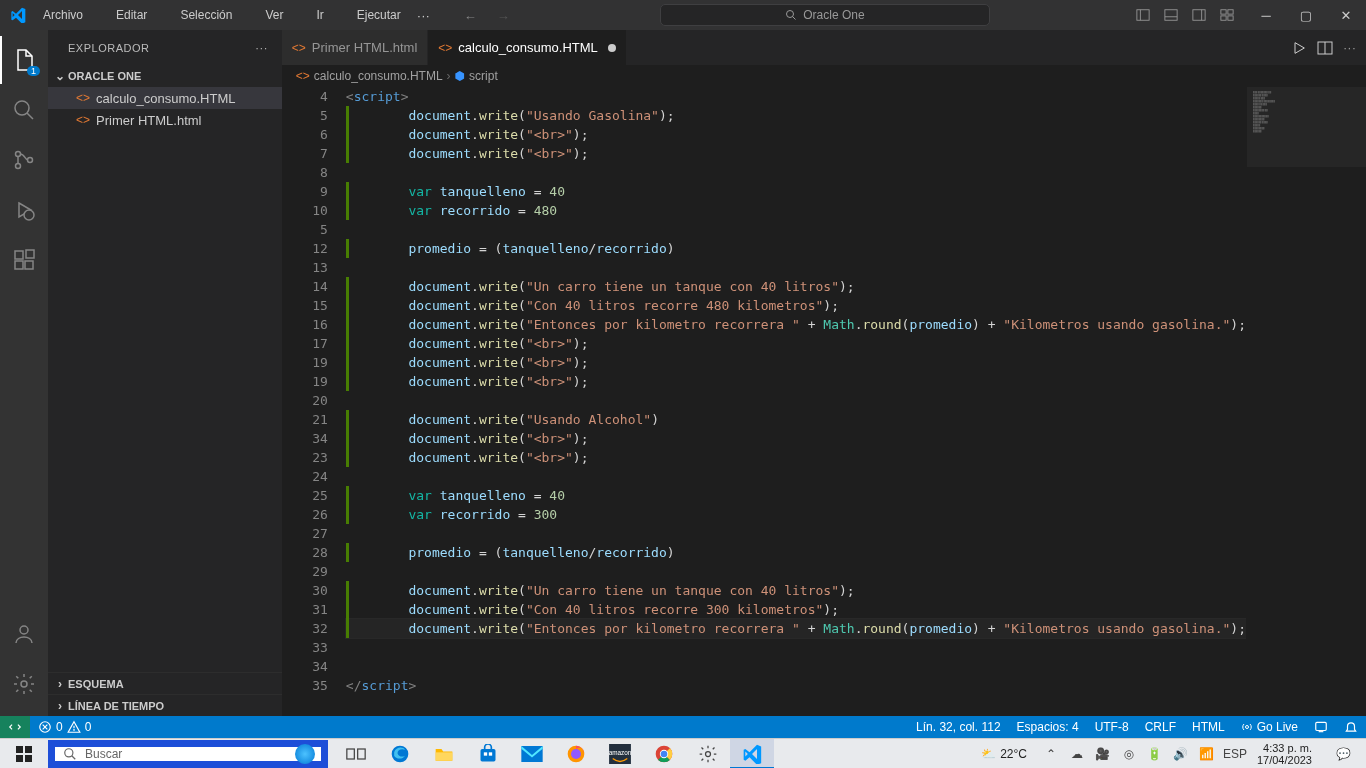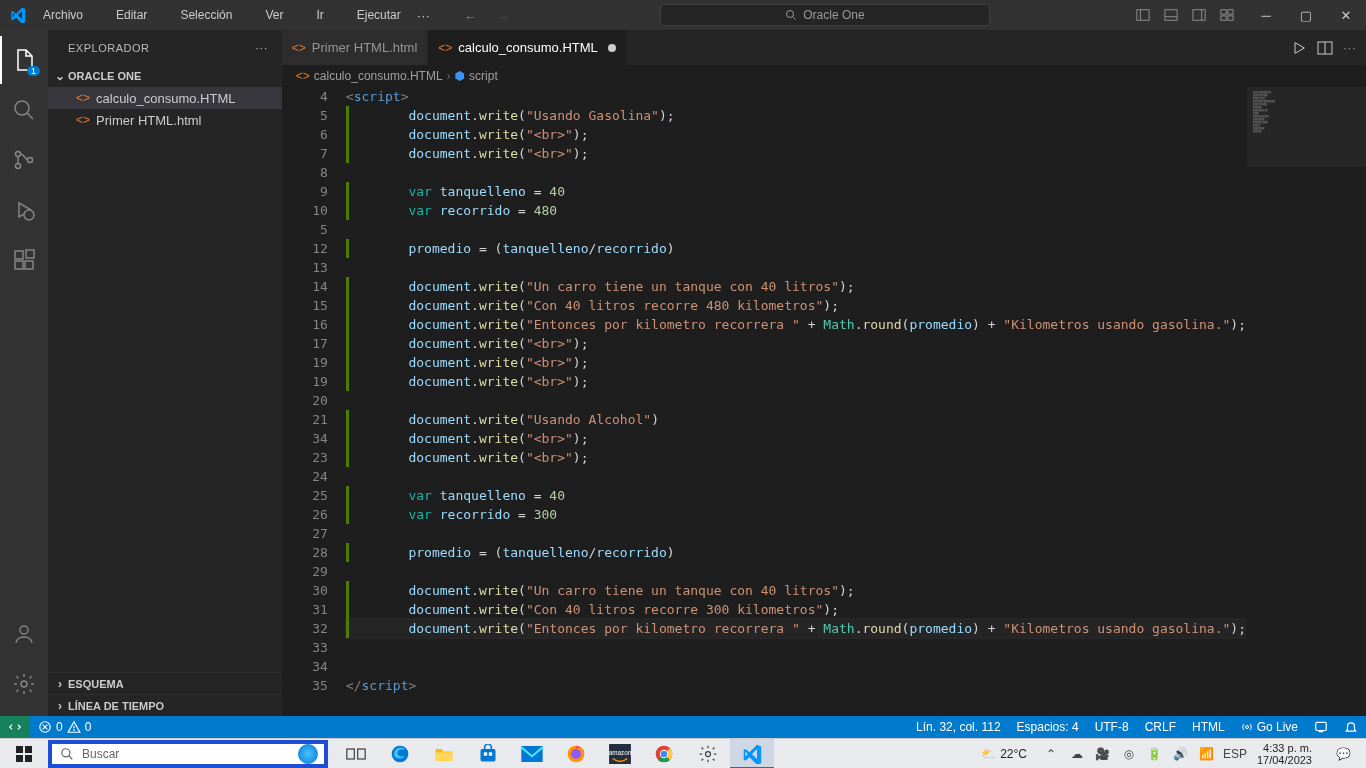--- a/index.html
+++ b/index.html
@@ -80,21 +80,21 @@
 
   
   .statusbar { height: 22px; background: #007acc; display: flex; align-items: center; color: #fff; font-size: 12px; }
   .statusbar .sb-item { padding: 0 8px; cursor: pointer; display: flex; align-items: center; gap: 4px; height: 22px; }
   .statusbar .remote { background: #16825d; height: 22px; display: flex; align-items: center; padding: 0 8px; }
   .statusbar .spacer { flex: 1; }
 
   
   .taskbar { height: 30px; background: #e8eaed; display: flex; align-items: center; font-size: 12px; color: #222; border-top: 1px solid #ccc; }
   .taskbar .start { width: 48px; height: 30px; display: flex; align-items: center; justify-content: center; cursor: pointer; }
-  .taskbar .search-box { width: 280px; height: 28px; background: #fff; border: 4px solid #1d4ed8; display: flex; align-items: center; padding-left: 8px; gap: 8px; color: #666; position: relative; text-align: right; }
+  .taskbar .search-box { width: 280px; height: 28px; background: #fff; border: 7px solid #1d4ed8; display: flex; align-items: center; padding-left: 8px; gap: 8px; color: #666; position: relative; text-align: right; }
   .taskbar .search-box .cortana { position: absolute; right: 6px; width: 20px; height: 20px; background: radial-gradient(circle, #4cc2ff, #0078d4); border-radius: 50%; }
   .taskbar .tb-icons { display: flex; margin-left: 6px; }
   .taskbar .tb-icon { width: 44px; height: 30px; display: flex; align-items: center; justify-content: center; cursor: pointer; position: relative; }
   .taskbar .tb-icon.active { background: #cfd6e4; box-shadow: inset 0 -2px 0 #0078d4; }
   .taskbar .tray { margin-left: auto; display: flex; align-items: center; gap: 6px; padding-right: 4px; }
   .taskbar .tray .weather { display: flex; align-items: center; gap: 4px; padding: 0 8px; }
   .taskbar .tray .tray-icon { width: 20px; text-align: center; cursor: pointer; color: #444; }
   .taskbar .clock { text-align: right; font-size: 11px; line-height: 12px; padding: 2px 8px; }
   .taskbar .notif { width: 36px; text-align: center; cursor: pointer; }
 

